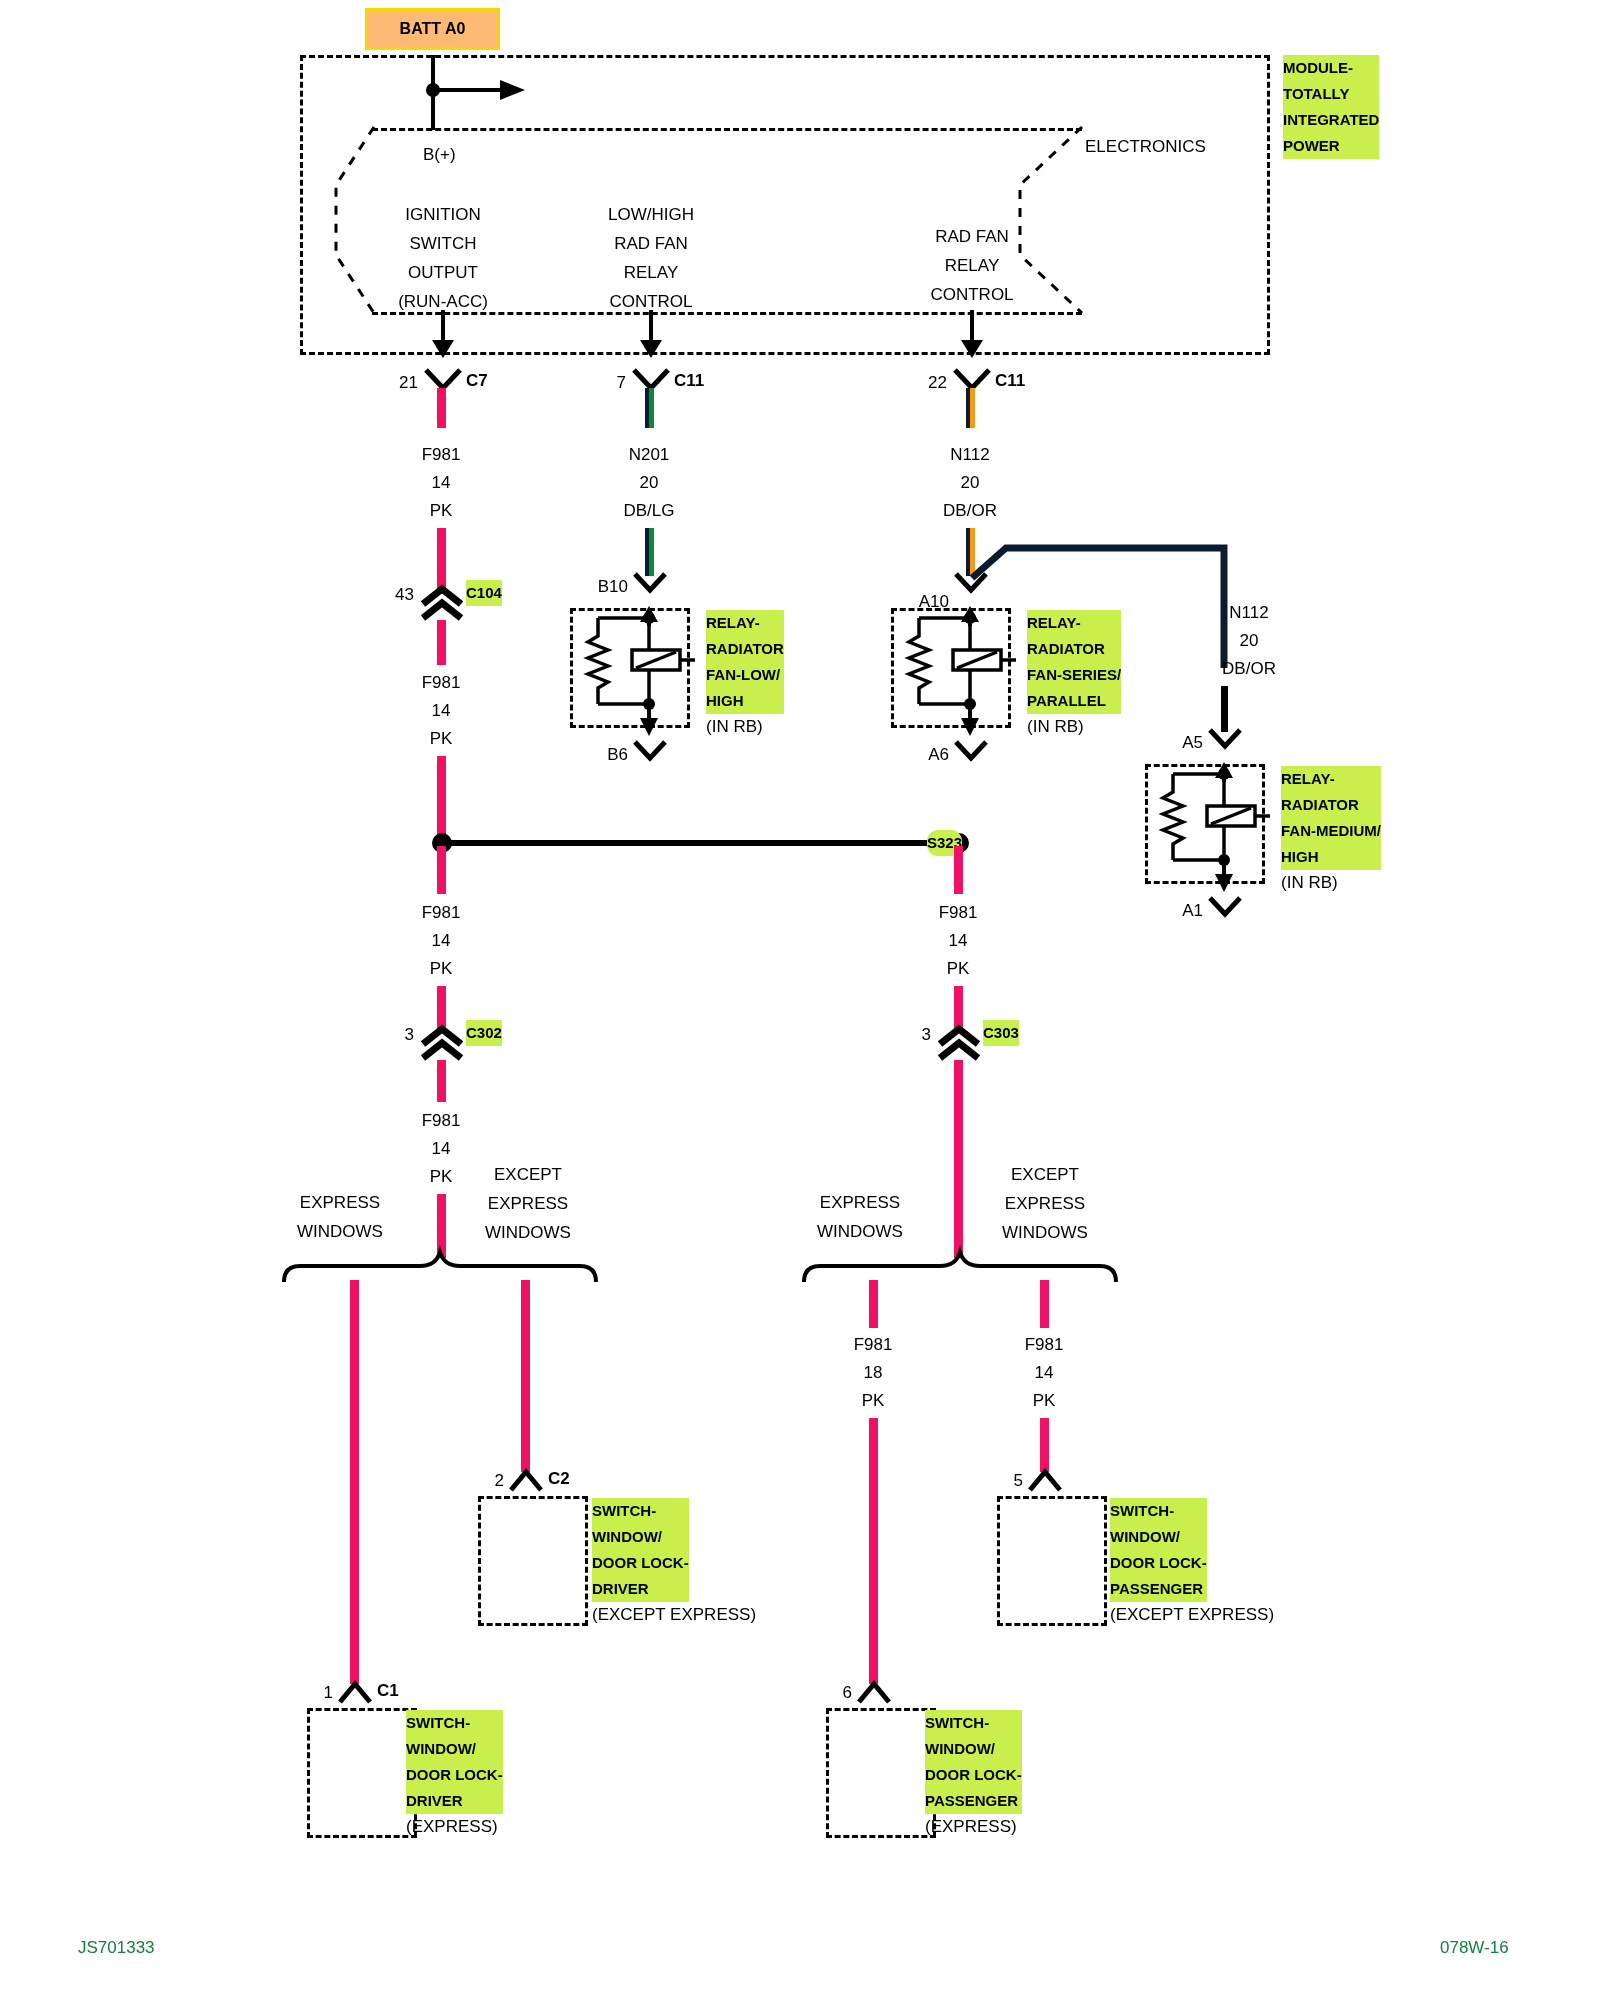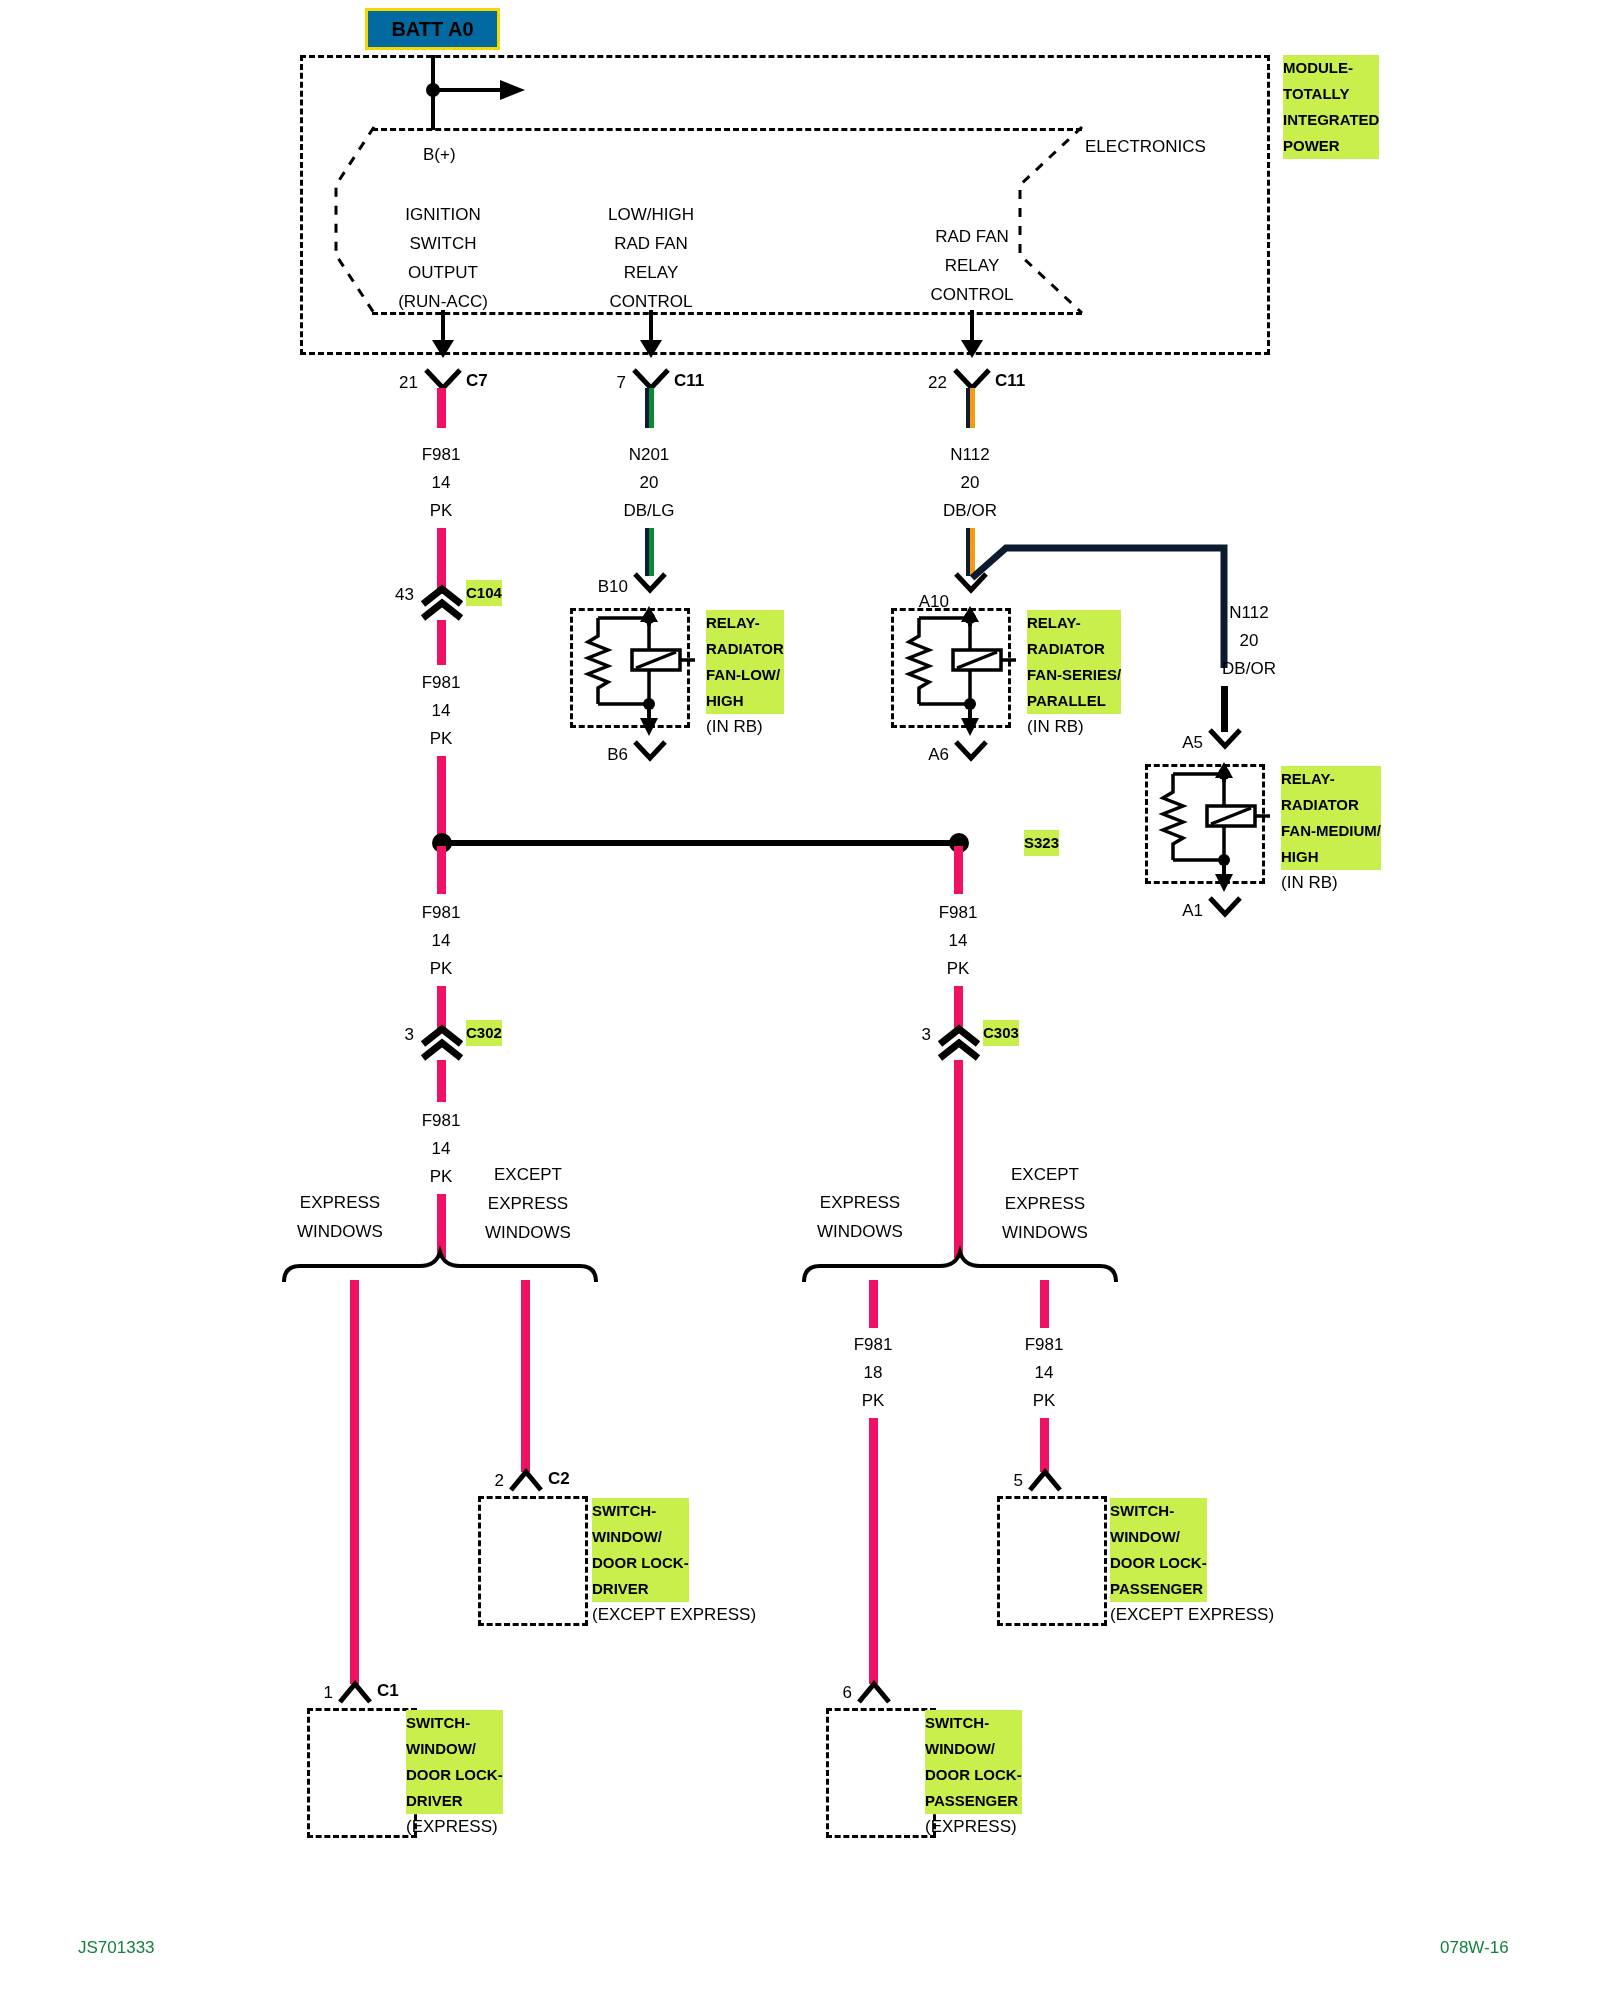--- a/index.html
+++ b/index.html
@@ -48,26 +48,26 @@
   }
   .dashline-h{
     position:absolute;
     height:0;
     border-top:3px dashed #000;
   }
   .battbox{
     position:absolute;
     border:3px solid #f5d800;
     box-sizing:border-box;
-    background:#0369a1;
+    background:#fdba74;
     display:flex;
     align-items:center;
     justify-content:center;
     font-weight:bold;
-    font-size:20px;
+    font-size:16px;
   }
   .solid{position:absolute;background:#000;}
   svg{position:absolute;overflow:visible;}
   .foot{
     position:absolute;
     font-size:17px;
     color:#15803d;
   }
 </style>
 </head>
@@ -170,21 +170,21 @@
   <div class="lbl c" style="left:441px;top:724px;">PK</div>
   <div class="wire w-pk" style="left:437px;top:756px;width:9px;height:90px;"></div>
 
   <div class="solid" style="left:441px;top:840px;width:518px;height:6px;"></div>
   <svg style="left:430px;top:832px;width:24px;height:24px;">
     <circle cx="12" cy="11" r="10" fill="#000"></circle>
   </svg>
   <svg style="left:947px;top:832px;width:24px;height:24px;">
     <circle cx="12" cy="11" r="10" fill="#000"></circle>
   </svg>
-  <div class="lbl bold hl" style="left:1024px;top:830px;">S323</div>
+  <div class="lbl bold hl" style="left:927px;top:830px;border-radius:11px;">S323</div>
 
   <div class="wire w-pk" style="left:437px;top:846px;width:9px;height:48px;"></div>
   <div class="lbl c" style="left:441px;top:898px;">F981</div>
   <div class="lbl c" style="left:441px;top:926px;">14</div>
   <div class="lbl c" style="left:441px;top:954px;">PK</div>
   <div class="wire w-pk" style="left:437px;top:986px;width:9px;height:46px;"></div>
 
   <svg style="left:419px;top:1026px;width:46px;height:34px;">
     <polyline points="4,18 23,3 42,18" fill="none" stroke="#000" stroke-width="7"></polyline>
     <polyline points="4,32 23,17 42,32" fill="none" stroke="#000" stroke-width="7"></polyline>

